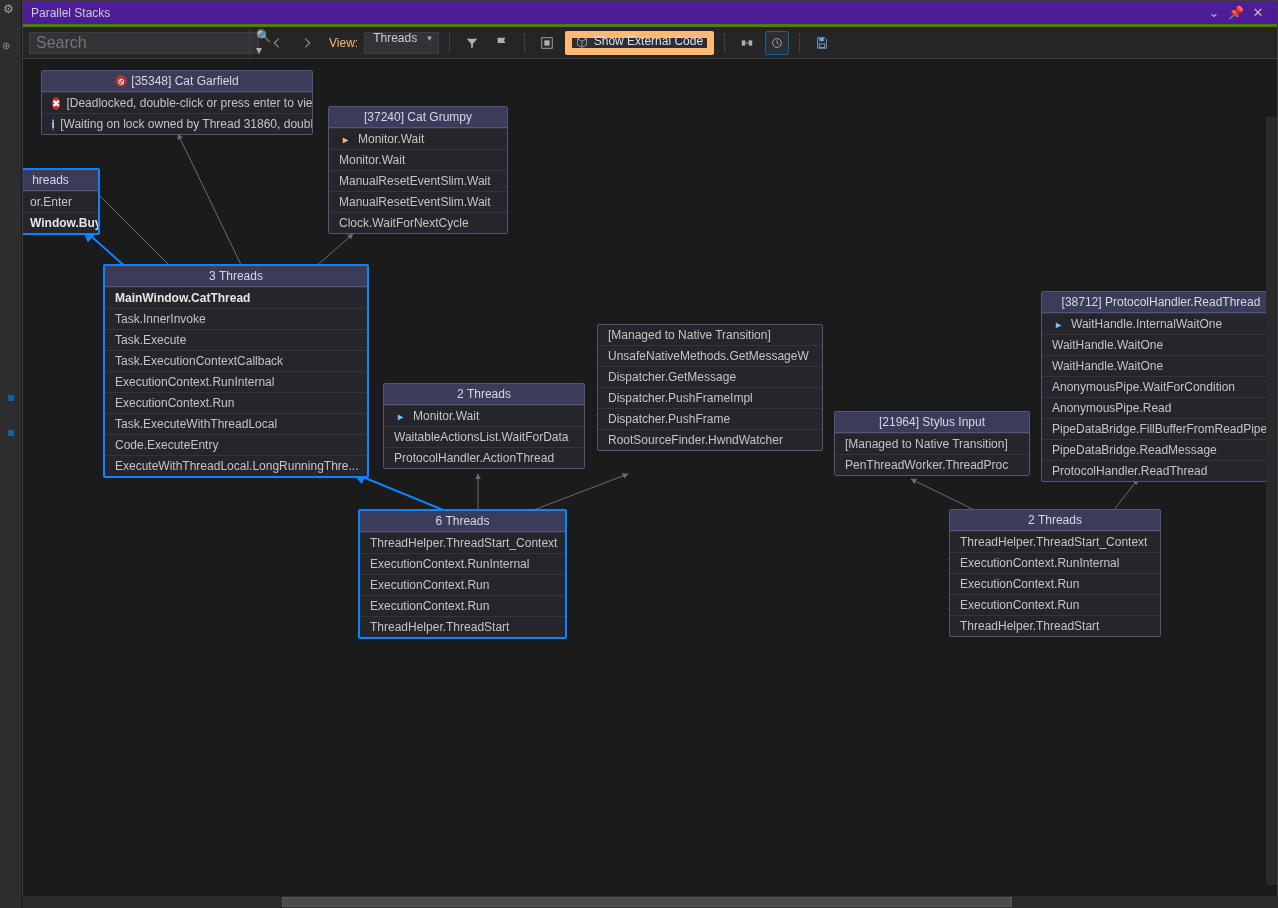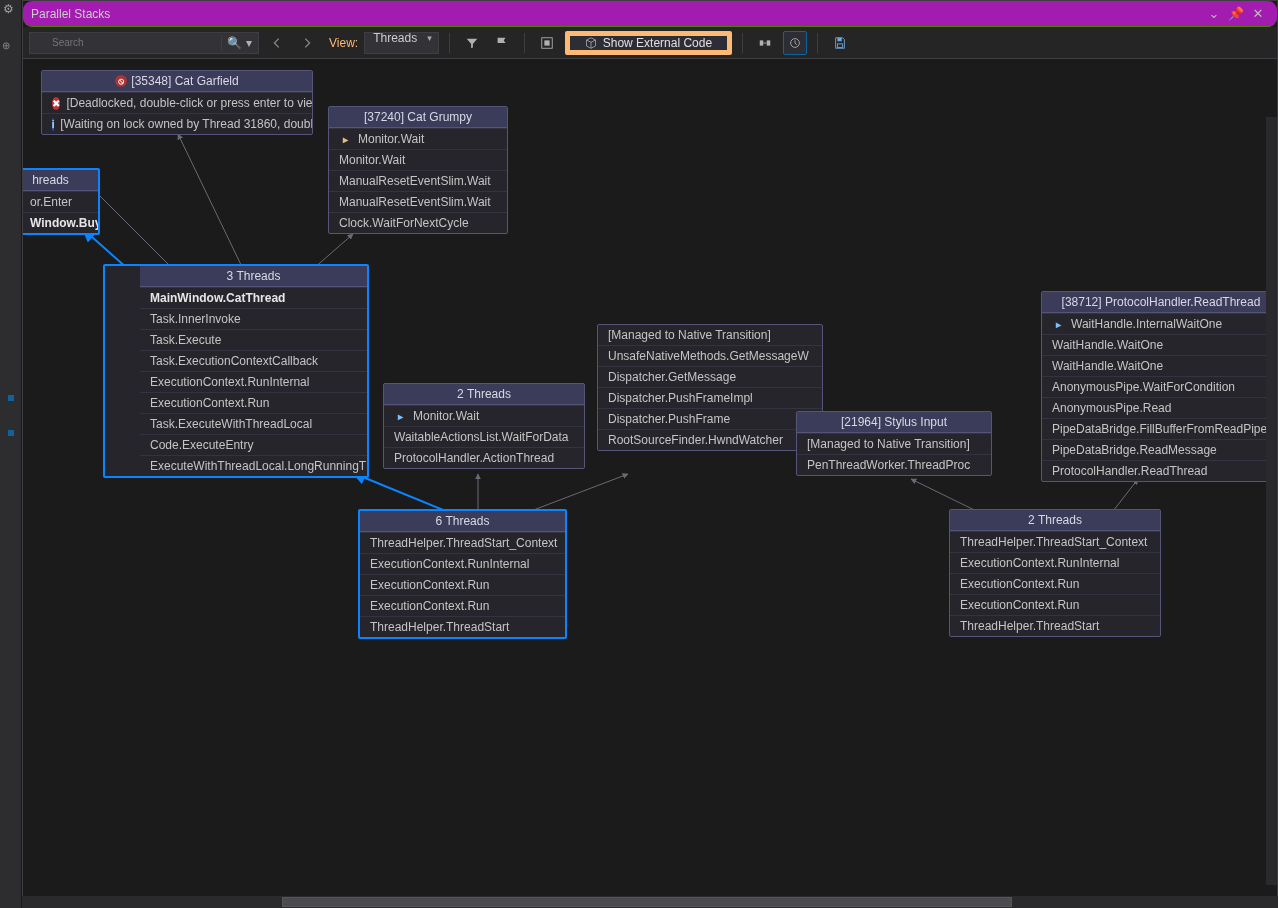--- a/index.html
+++ b/index.html
@@ -2,35 +2,35 @@
 <html><head>
 <meta charset="utf-8">
 <style>
   * { margin: 0; padding: 0; box-sizing: border-box; }
   html, body { width: 1278px; height: 908px; background: #1e1e1e; font-family: "Segoe UI", Arial, sans-serif; font-size: 12px; color: #d0d0d0; overflow: hidden; }
   .shell { position: relative; width: 100%; height: 100%; background: #252526; }
   .left-gutter { position: absolute; left: 0; top: 0; width: 22px; height: 100%; background: #2d2d30; border-right: 1px solid #1a1a1a; }
   .left-gutter .gear { position: absolute; top: 2px; left: 3px; color: #a0a0a0; font-size: 12px; }
   .left-gutter .mark { position: absolute; width: 6px; height: 6px; background: #0e639c; left: 8px; }
   .panel { position: absolute; left: 22px; top: 0; right: 0; bottom: 0; border: 1px solid #3e3e42; background: #1b1b1c; }
-  .titlebar { height: 26px; display: flex; align-items: center; padding: 0 8px; background: #a21caf; border-bottom: 1px solid #4d7c0f; color: #cccccc; border-radius: 9px; }
+  .titlebar { height: 26px; display: flex; align-items: center; padding: 0 8px; background: #4c1d95; border-bottom: 3px solid #4d7c0f; color: #cccccc; }
   .titlebar .title { flex: 1; font-size: 12px; }
   .titlebar .tb-icon { width: 22px; text-align: center; color: #bdbdbd; font-size: 13px; cursor: pointer; }
   .toolbar { height: 32px; display: flex; align-items: center; gap: 6px; padding: 0 6px; background: #252526; border-bottom: 1px solid #3e3e42; }
   .searchbox { position: relative; width: 230px; height: 22px; background: #333337; border: 1px solid #3e3e42; display: flex; align-items: center; }
-  .searchbox input { flex: 1; height: 100%; background: transparent; border: none; outline: none; color: #ccc; padding: 0 22px; font-size: 10px; }
+  .searchbox input { flex: 1; height: 100%; background: transparent; border: none; outline: none; color: #ccc; padding: 0 6px; font-size: 16px; }
   .searchbox .mag { color: #b0b0b0; padding: 0 6px; font-size: 12px; border-left: 1px solid #3e3e42; display: flex; align-items: center; gap: 2px; }
   .tool-btn { width: 24px; height: 24px; display: flex; align-items: center; justify-content: center; color: #b0b0b0; cursor: pointer; border: 1px solid transparent; border-radius: 2px; }
   .tool-btn svg { width: 14px; height: 14px; fill: #b0b0b0; }
   .tool-btn.active { border-color: #0e639c; background: #2d2d35; }
   .tool-sep { width: 1px; height: 20px; background: #3e3e42; margin: 0 4px; }
   .view-label { color: #fdba74; margin-left: 4px; }
   .dropdown { height: 22px; background: #333337; border: 1px solid #3e3e42; display: flex; align-items: center; padding: 0 6px 10px 8px; gap: 10px; color: #ccc; cursor: pointer; }
   .dropdown .chev { font-size: 9px; color: #aaa; }
-  .ext-code-btn { height: 24px; border: 5px solid #fdba74; border-radius: 2px; background: #2d2d35; color: #e0e0e0; display: flex; align-items: center; gap: 6px; padding: 0 15px; cursor: pointer; }
+  .ext-code-btn { height: 24px; border: 7px solid #fdba74; border-radius: 2px; background: #2d2d35; color: #e0e0e0; display: flex; align-items: flex-end; gap: 6px; padding: 0 4px; cursor: pointer; }
   .ext-code-btn .cube { width: 12px; height: 12px; fill: #b0b0b0; }
   .canvas { position: absolute; top: 58px; left: 0; right: 0; bottom: 10px; background: #1b1b1c; overflow: hidden; }
   svg.links { position: absolute; inset: 0; width: 100%; height: 100%; }
   .frame { position: absolute; border: 1px solid #55557a; background: #25252b; border-radius: 2px; overflow: hidden; }
   .frame.selected { border: 2px solid #0a84ff; }
   .frame .hdr { background: #3b3b5a; color: #d8d8e5; text-align: center; padding: 3px 6px; font-size: 12px; border-bottom: 1px solid #55557a; white-space: nowrap; overflow: hidden; display:flex; align-items:center; justify-content:center; gap:4px;}
   .frame .hdr .badge { width:12px; height:12px; border-radius:50%; display:inline-flex; align-items:center; justify-content:center; font-size:9px; font-weight:bold;}
   .frame .hdr .badge.stop { background:#aa3333; color:#fff; }
   .frame .row { padding: 3px 10px; border-top: 1px solid #343440; color: #c5c5c5; font-size: 12px; white-space: nowrap; overflow: hidden; text-overflow: ellipsis; cursor: default; display:flex; align-items:center; gap:6px;}
   .frame .row:first-of-type { border-top: none; }
@@ -195,21 +195,21 @@
             <span>ManualResetEventSlim.Wait</span>
           </div>
         <div class="row">
             <span>ManualResetEventSlim.Wait</span>
           </div>
         <div class="row">
             <span>Clock.WaitForNextCycle</span>
           </div>
       </div>
 
-      <div class="frame selected" style="left:80px; top:205px; width:266px;padding-left:35px;">
+      <div class="frame selected" style="left:80px; top:205px; width:266px;">
         <div class="hdr">
             <span>3 Threads</span>
           </div>
         <div class="row bold">
             <span>MainWindow.CatThread</span>
           </div>
         <div class="row">
             <span>Task.InnerInvoke</span>
           </div>
         <div class="row">
@@ -286,21 +286,21 @@
             <span>ExecutionContext.Run</span>
           </div>
         <div class="row">
             <span>ExecutionContext.Run</span>
           </div>
         <div class="row">
             <span>ThreadHelper.ThreadStart</span>
           </div>
       </div>
 
-      <div class="frame" style="left:773px; top:352px; width:196px;">
+      <div class="frame" style="left:811px; top:352px; width:196px;">
         <div class="hdr">
             <span>[21964] Stylus Input</span>
           </div>
         <div class="row">
             <span>[Managed to Native Transition]</span>
           </div>
         <div class="row">
             <span>PenThreadWorker.ThreadProc</span>
           </div>
       </div>

